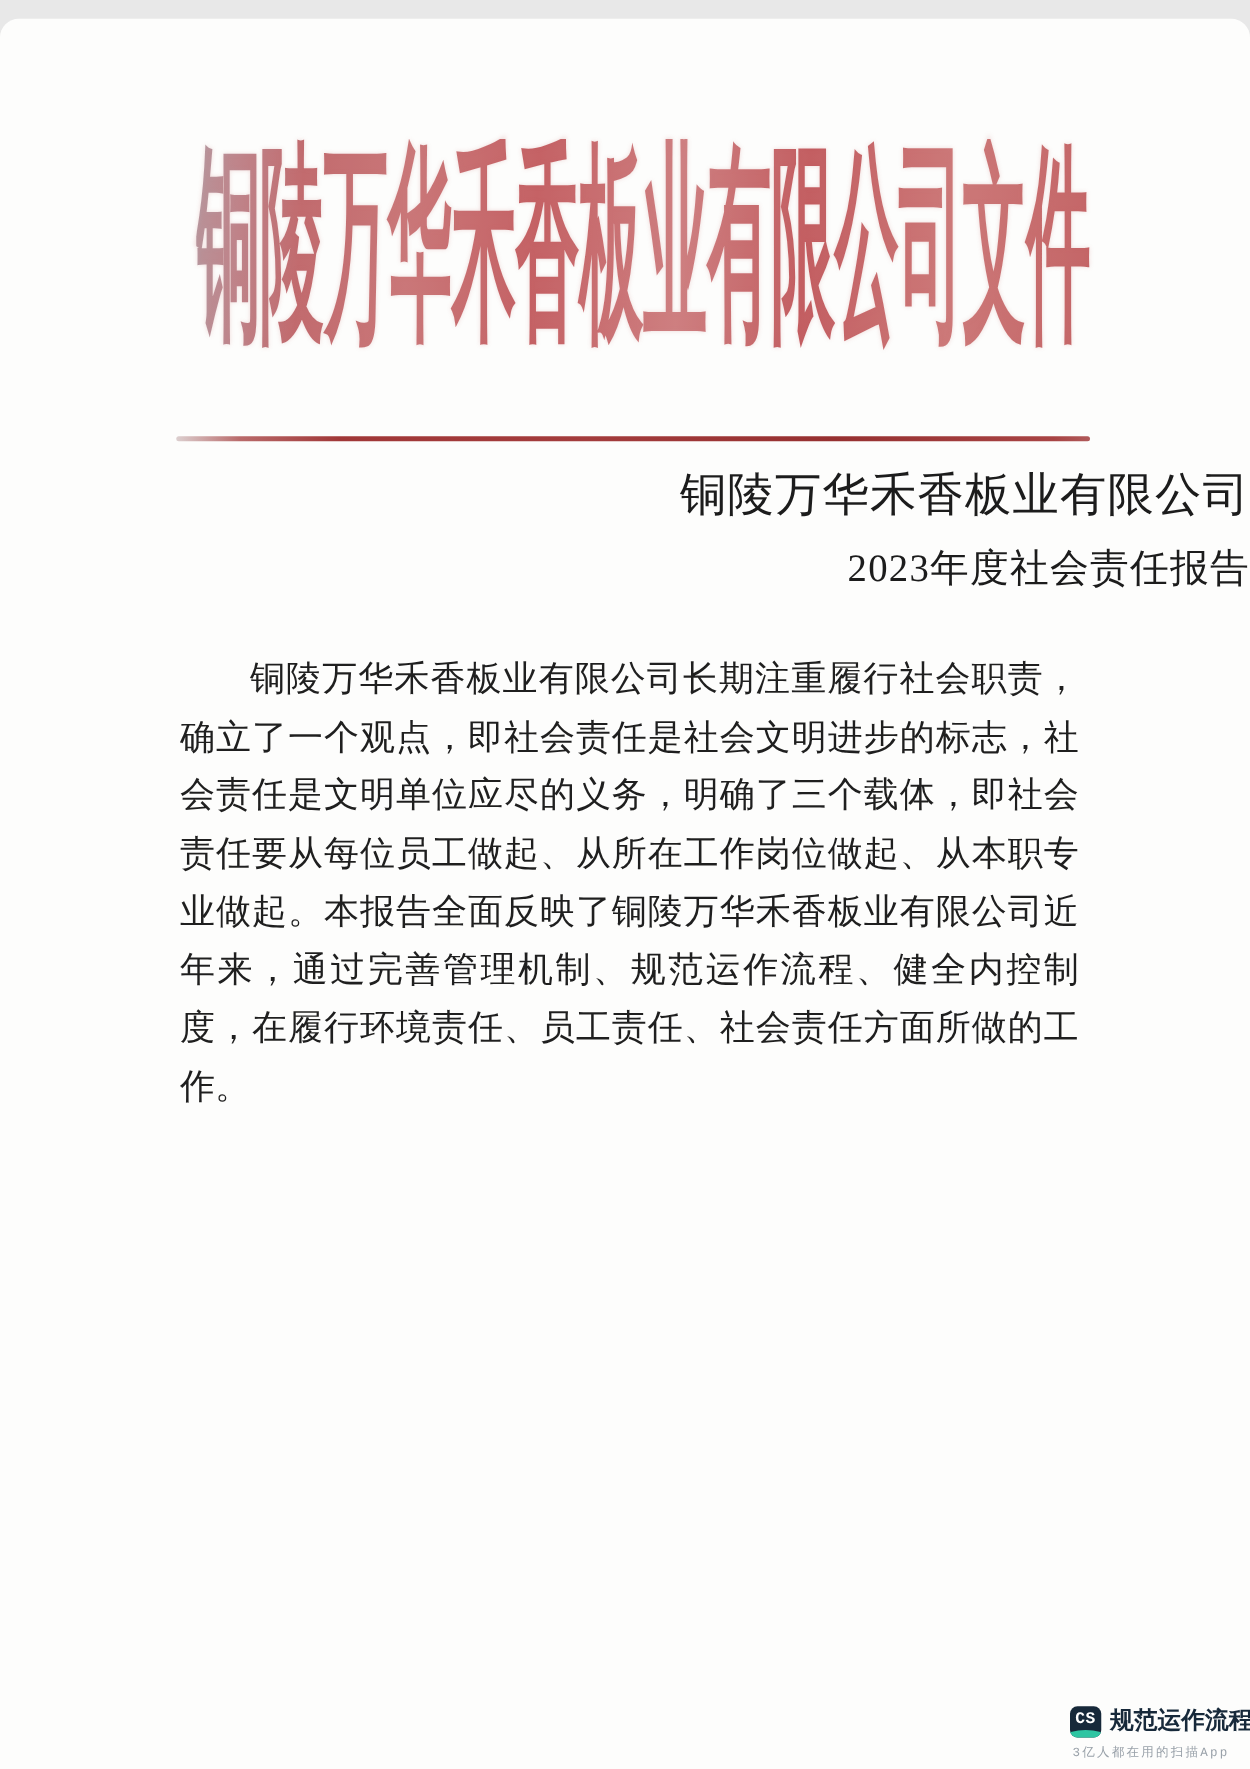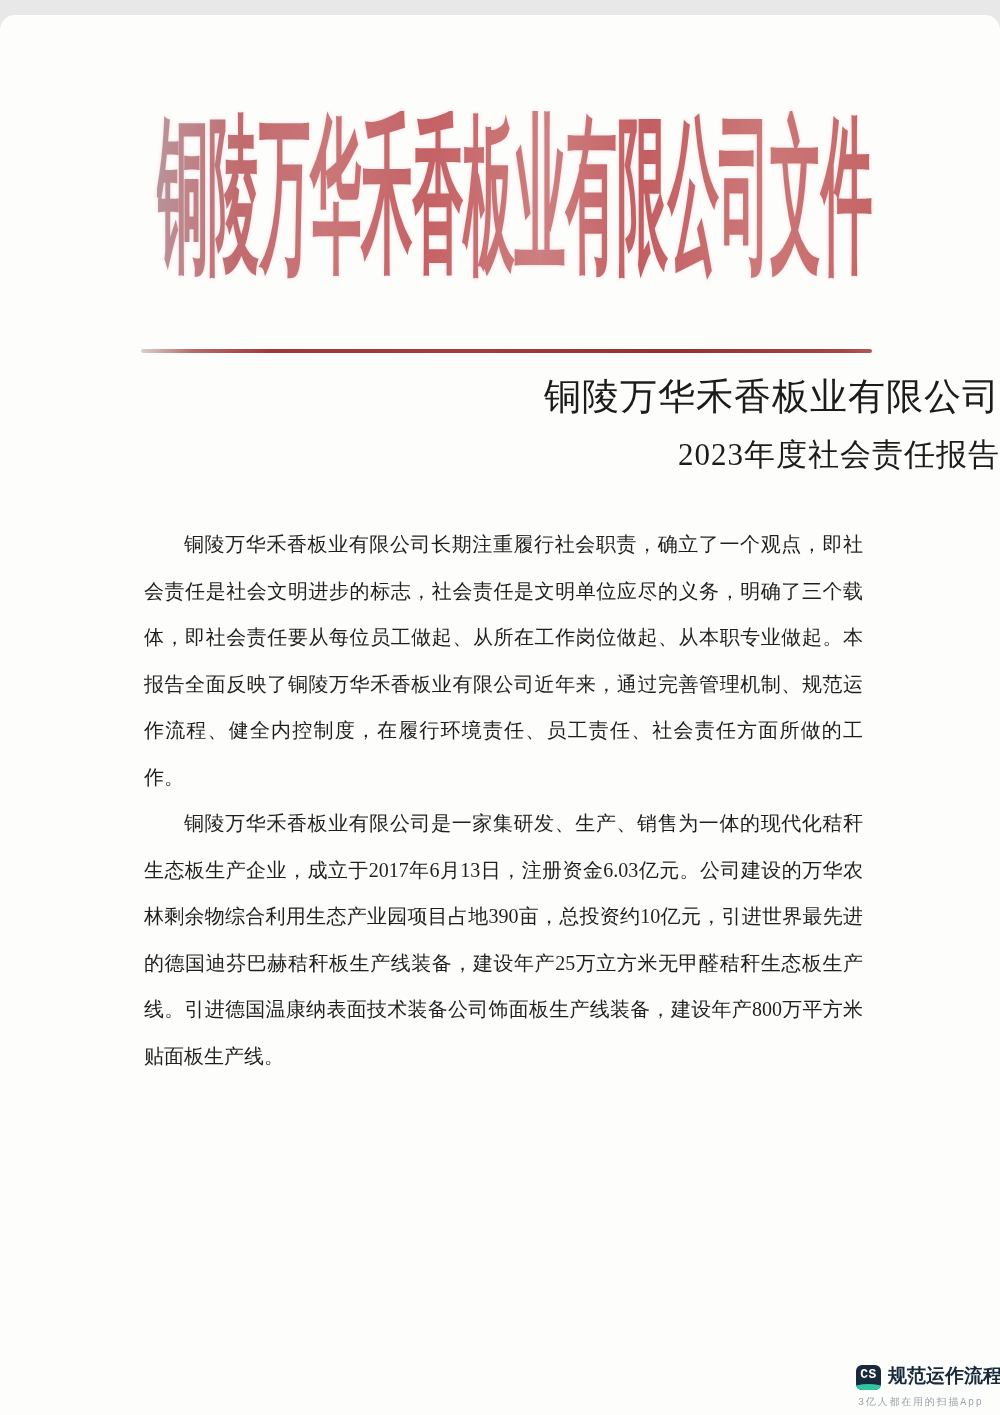--- a/index.html
+++ b/index.html
@@ -86,21 +86,21 @@
     margin-top: 14px;
     letter-spacing: 1px;
   }
 
   
   .doc-body {
     position: absolute;
     left: 144px;
     top: 506px;
     width: 719px;
-    font-size: 20px;
+    font-size: 28px;
     line-height: 46.5px;
     color: var(--body-text);
     text-align: justify;
     text-justify: inter-ideograph;
   }
   .doc-body p {
     margin: 0;
     text-indent: 2em;
   }
   .doc-body p.heading {
@@ -183,21 +183,20 @@
 
   <div class="divider"></div>
 
   <div class="title-block">
     <div class="title-line1">铜陵万华禾香板业有限公司</div>
     <div class="title-line2">2023年度社会责任报告</div>
   </div>
 
   <div class="doc-body">
     <p>铜陵万华禾香板业有限公司长期注重履行社会职责，确立了一个观点，即社会责任是社会文明进步的标志，社会责任是文明单位应尽的义务，明确了三个载体，即社会责任要从每位员工做起、从所在工作岗位做起、从本职专业做起。本报告全面反映了铜陵万华禾香板业有限公司近年来，通过完善管理机制、规范运作流程、健全内控制度，在履行环境责任、员工责任、社会责任方面所做的工作。</p>
-    <p>铜陵万华禾香板业有限公司是一家集研发、生产、销售为一体的现代化秸秆生态板生产企业，成立于2017年6月13日，注册资金6.03亿元。公司建设的万华农林剩余物综合利用生态产业园项目占地390亩，总投资约10亿元，引进世界最先进的德国迪芬巴赫秸秆板生产线装备，建设年产25万立方米无甲醛秸秆生态板生产线。引进德国温康纳表面技术装备公司饰面板生产线装备，建设年产800万平方米贴面板生产线。</p>
   </div>
 
   <div class="watermark">
     <div class="wm-row">
       <div class="wm-logo">
         <span class="wm-logo-text">CS</span>
         <span class="wm-logo-arc"></span>
       </div>
       <div class="wm-name"><span>规范运作流程</span><span class="wm-tm">™</span></div>
     </div>

